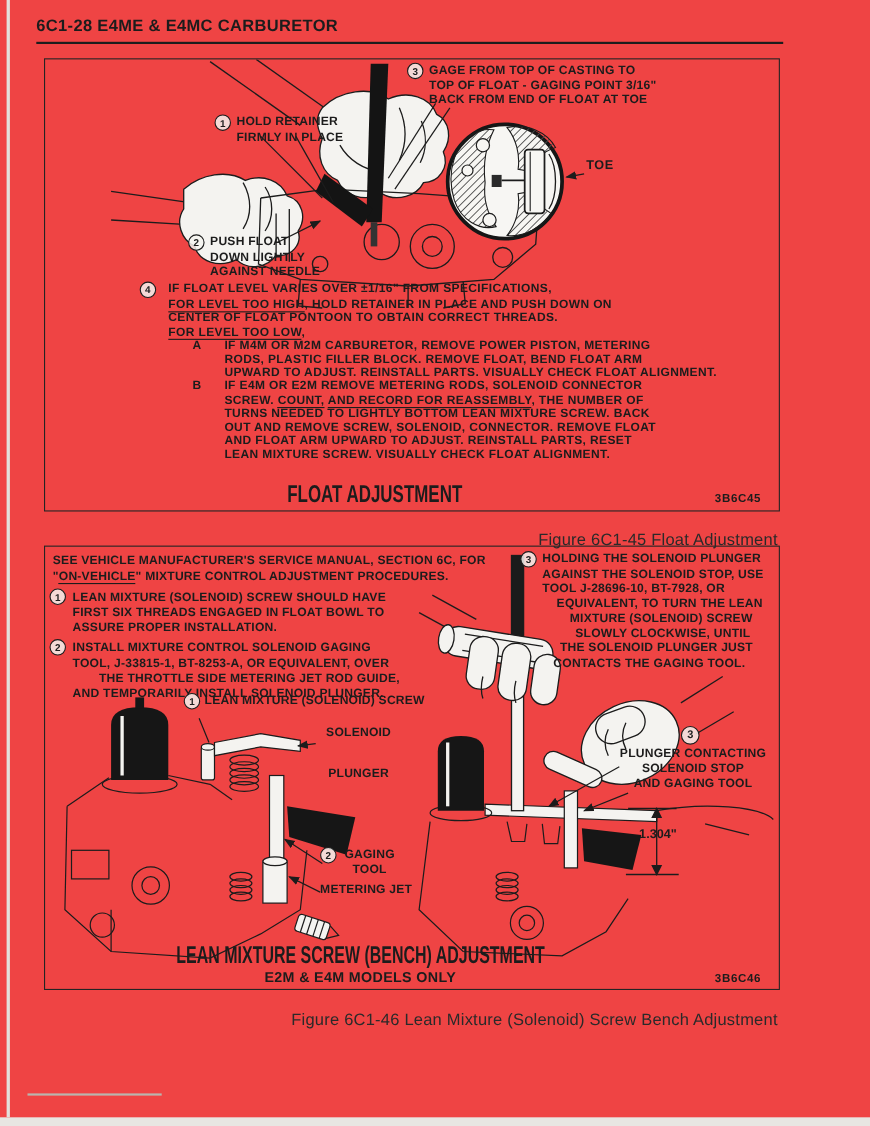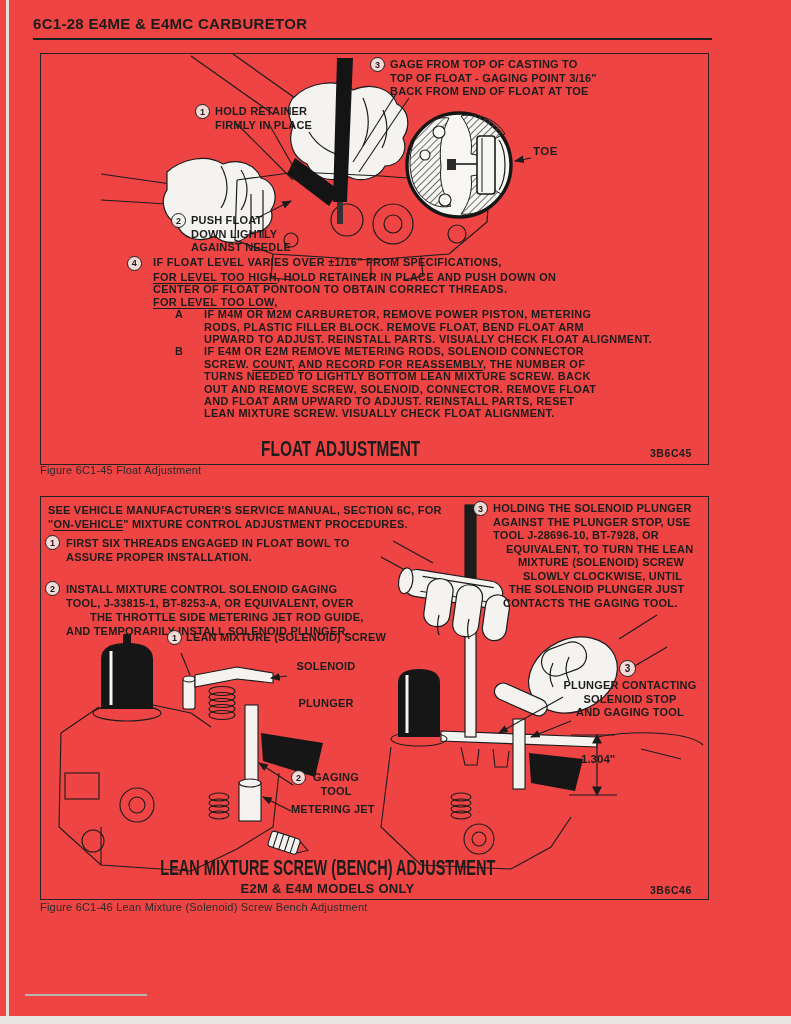--- a/index.html
+++ b/index.html
@@ -28,21 +28,21 @@
   .sub .sline{white-space:nowrap;}
   .fig-title{position:absolute;left:0;text-align:center;z-index:3;}
   .fig-title span{display:inline-block;font-size:22px;font-weight:bold;letter-spacing:0;
         transform:scaleX(.7);transform-origin:center;white-space:nowrap;}
   .t1{top:382px;right:68px;}
   .t2{top:358px;right:94px;}
   .subtitle{position:absolute;top:384px;right:94px;left:0;text-align:center;font-size:13px;font-weight:bold;letter-spacing:.3px;z-index:3;}
   .code{position:absolute;right:16px;font-size:10.5px;font-weight:bold;letter-spacing:.6px;z-index:3;}
   .c1{top:393px;}
   .c2{top:387px;}
-  .caption{position:absolute;left:40px;width:667px;text-align:left;font-size:11px;color:#2a2a2a;letter-spacing:.2px;z-index:2;}
+  .caption{position:absolute;left:40px;width:667px;text-align:right;font-size:15px;color:#2a2a2a;letter-spacing:.2px;z-index:2;margin-top:18px;}
   .cap1{top:464px;}
   .cap2{top:901px;}
   .toe{position:absolute;left:492px;top:91px;font-size:11.5px;font-weight:bold;letter-spacing:.5px;z-index:3;}
   .dim{position:absolute;left:540px;top:256px;font-size:11.5px;font-weight:bold;z-index:3;}
   .ctr{text-align:center;}
   svg.art{position:absolute;left:0;top:0;z-index:1;}
   
   .s3 .col .bt:nth-child(4){margin-left:13px;}
   .s3 .col .bt:nth-child(5){margin-left:25px;}
   .s3 .col .bt:nth-child(6){margin-left:30px;}
@@ -322,40 +322,41 @@
     <div class="lab" style="left:7px;top:6px;">
       <span class="col" style="line-height:14px;">
         <span class="bt" style="line-height:14px;">SEE VEHICLE MANUFACTURER'S SERVICE MANUAL, SECTION 6C, FOR</span>
         <span class="bt" style="line-height:14px;"><span>"</span><span class="u">ON-VEHICLE</span><span>" MIXTURE CONTROL ADJUSTMENT PROCEDURES.</span></span>
       </span>
     </div>
 
     <div class="lab" style="left:4px;top:39px;gap:6px;">
       <span class="circ">1</span>
       <span class="col" style="line-height:14px;">
+        <span class="bt" style="line-height:14px;">LEAN MIXTURE (SOLENOID) SCREW SHOULD HAVE</span>
         <span class="bt" style="line-height:14px;">FIRST SIX THREADS ENGAGED IN FLOAT BOWL TO</span>
         <span class="bt" style="line-height:14px;">ASSURE PROPER INSTALLATION.</span>
       </span>
     </div>
 
     <div class="lab" style="left:4px;top:85px;gap:6px;">
       <span class="circ">2</span>
       <span class="col" style="line-height:14px;">
         <span class="bt" style="line-height:14px;">INSTALL MIXTURE CONTROL SOLENOID GAGING</span>
         <span class="bt" style="line-height:14px;">TOOL, J-33815-1, BT-8253-A, OR EQUIVALENT, OVER</span>
         <span class="bt" style="line-height:14px;margin-left:24px;">THE THROTTLE SIDE METERING JET ROD GUIDE,</span>
         <span class="bt" style="line-height:14px;">AND TEMPORARILY INSTALL SOLENOID PLUNGER.</span>
       </span>
     </div>
 
     <div class="lab s3" style="left:432px;top:5px;">
       <span class="circ">3</span>
       <span class="col">
         <span class="bt">HOLDING THE SOLENOID PLUNGER</span>
-        <span class="bt">AGAINST THE PLUNGER STOP, USE</span>
+        <span class="bt">AGAINST THE SOLENOID STOP, USE</span>
         <span class="bt">TOOL J-28696-10, BT-7928, OR</span>
         <span class="bt">EQUIVALENT, TO TURN THE LEAN</span>
         <span class="bt">MIXTURE (SOLENOID) SCREW</span>
         <span class="bt">SLOWLY CLOCKWISE, UNTIL</span>
         <span class="bt">THE SOLENOID PLUNGER JUST</span>
         <span class="bt">CONTACTS THE GAGING TOOL.</span>
       </span>
     </div>
 
     <div class="lab" style="left:126px;top:134px;gap:4px;">

